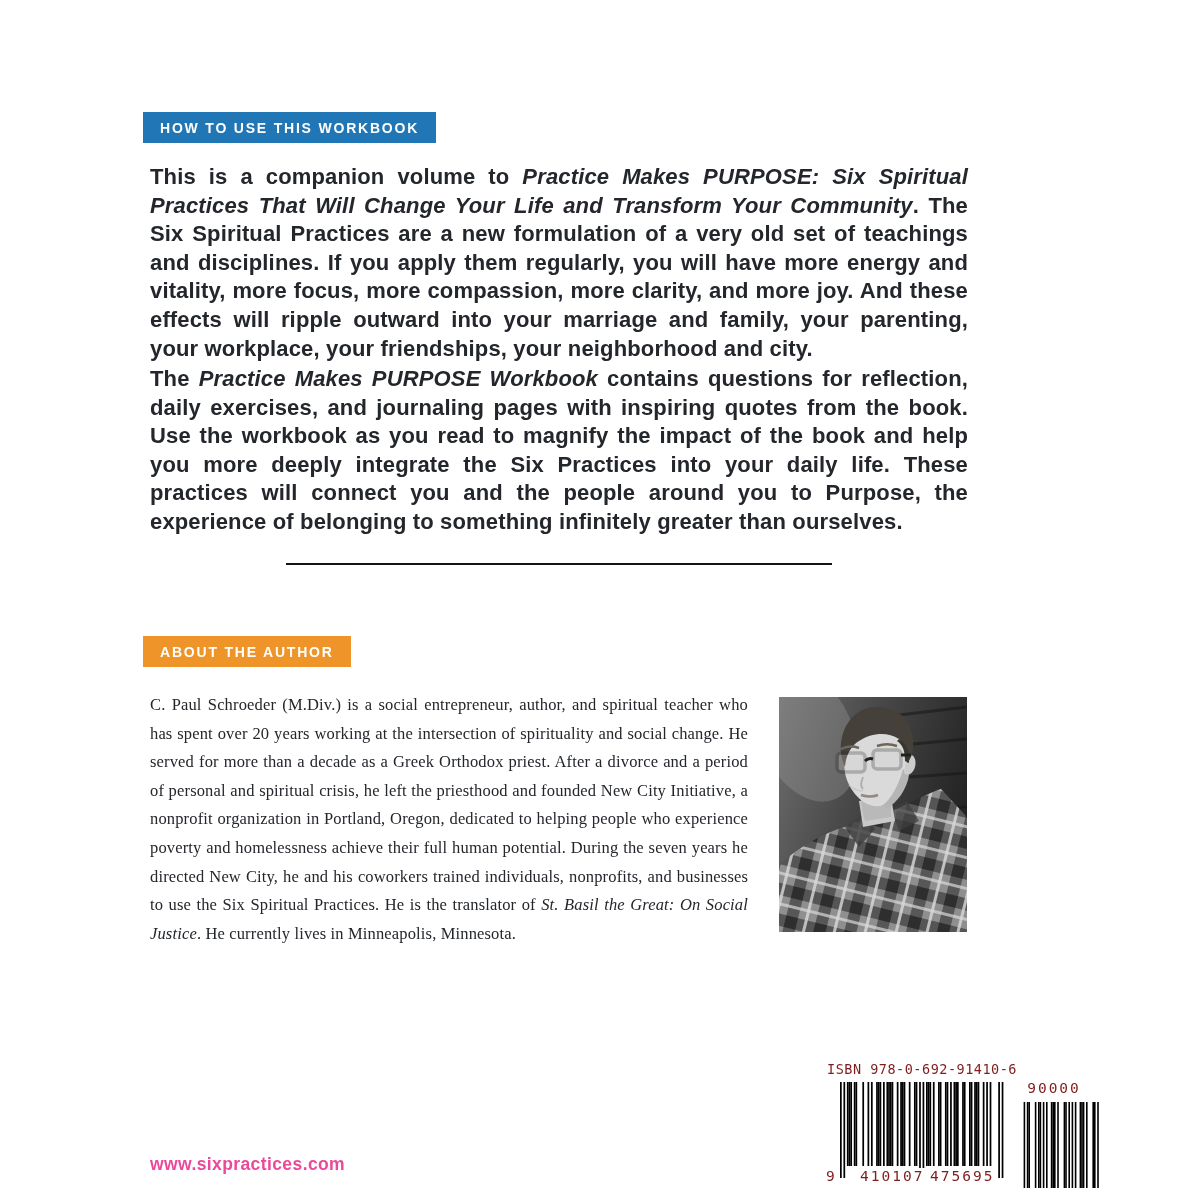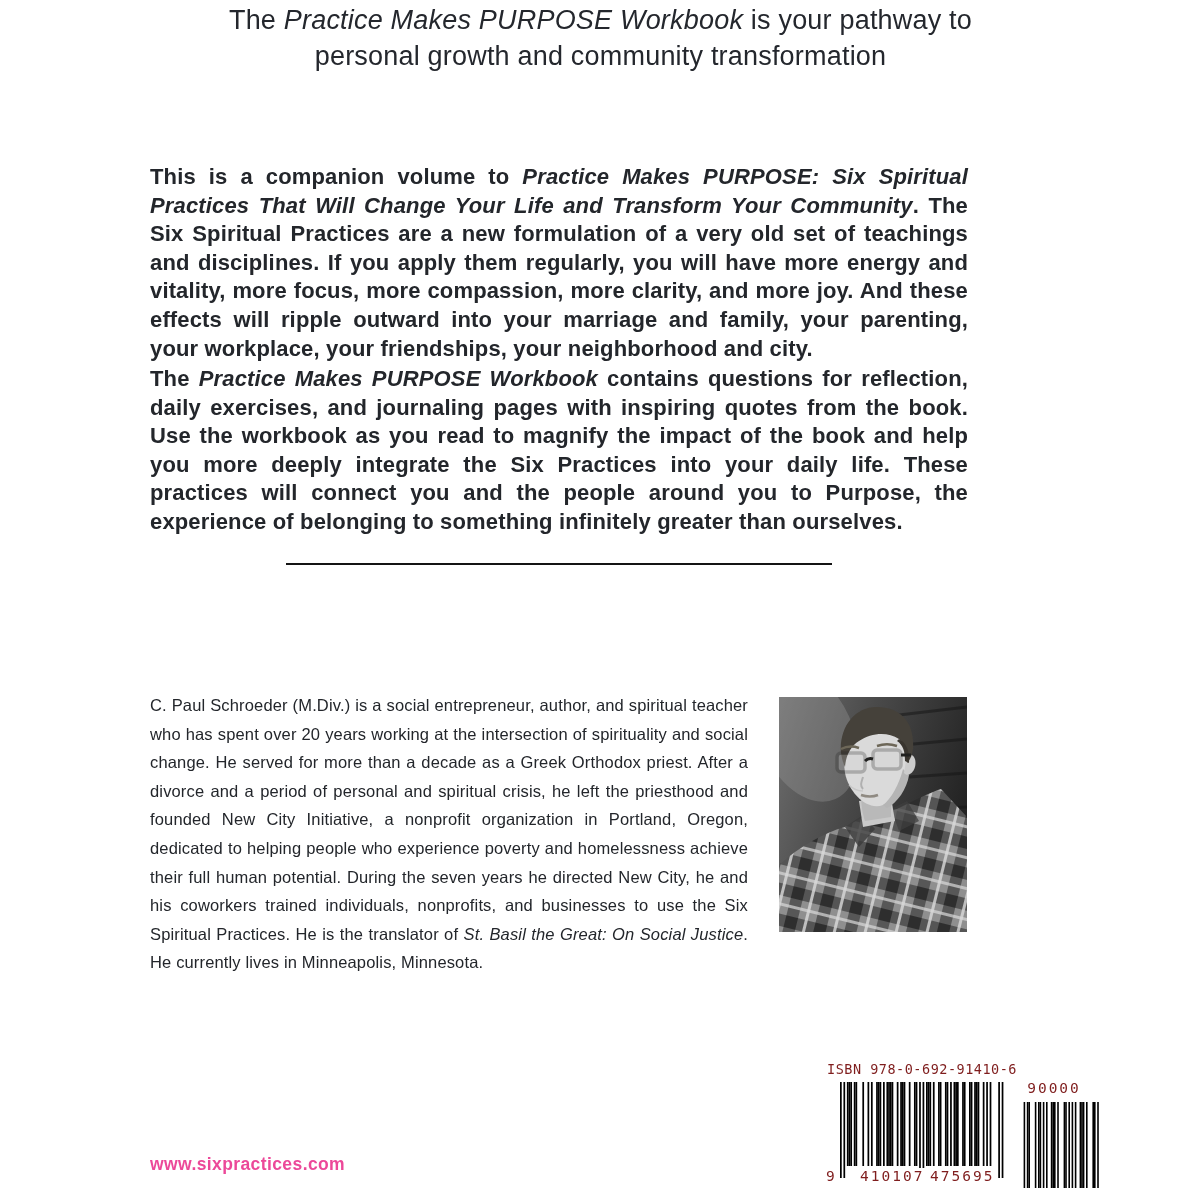--- a/index.html
+++ b/index.html
@@ -22,21 +22,21 @@
   .badge-orange { top:636px; left:143px; }
   .para {
     position:absolute; left:150px; width:818px;
     font-size:22px; line-height:28.6px; text-align:justify; letter-spacing:0.15px;font-weight:bold;
   }
   #para1 { top:163px; }
   #para2 { top:365px; }
   .divider { position:absolute; top:563px; left:286px; width:546px; height:2px; background:#141414; }
   .bio {
     position:absolute; left:150px; top:691px; width:598px;
-    font-size:16.5px; line-height:28.6px; text-align:justify; letter-spacing:0.15px;
+    font-size:16.5px; line-height:28.6px; text-align:justify; letter-spacing:0.15px;font-family:Liberation Serif, serif;
   }
   .photo { position:absolute; left:779px; top:697px; width:188px; height:235px; }
   .photo svg { display:block; }
   .website { position:absolute; left:150px; top:1154px; font-size:17.5px; font-weight:bold; letter-spacing:0.4px; color:#ec4899; }
   .barcode-box {
     position:absolute; left:822px; top:1058px; width:268px; height:143px;
     background:#ffffff; font-family:"DejaVu Sans Mono", monospace; color:#7f1d1d;
   }
   .isbn-label { position:absolute; top:3px; left:0; width:200px; text-align:center; font-size:13.5px; letter-spacing:0.5px; white-space:nowrap; }
   .price-code { position:absolute; top:22px; left:196px; width:72px; text-align:center; font-size:14.5px; letter-spacing:2px; }
@@ -45,29 +45,30 @@
   .bc-digit { position:absolute; top:110px; font-size:14.5px; letter-spacing:2px; background:#fff; padding:0 2px; }
   #bc-d-left  { left:2px; }
   #bc-d-mid   { left:36px; }
   #bc-d-right { left:106px; }
 </style>
 </head>
 <body>
 
 <div class="cover">
 
-  <div class="title"><span>The </span><i>Practice Makes PURPOSE Workbook</i><span> is your pathway to personal growth and community transformation</span></div>
-
+
+  <div class="badge badge-blue" style="background: rgb(33, 118, 181);">HOW TO USE THIS WORKBOOK</div>
 
   <div class="para" id="para1"><span>This is a companion volume to </span><i>Practice Makes PURPOSE: Six Spiritual Practices That Will Change Your Life and Transform Your Community</i><span>. The Six Spiritual Practices are a new formulation of a very old set of teachings and disciplines. If you apply them regularly, you will have more energy and vitality, more focus, more compassion, more clarity, and more joy. And these effects will ripple outward into your marriage and family, your parenting, your workplace, your friendships, your neighborhood and city.</span></div>
 
   <div class="para" id="para2"><span>The </span><i>Practice Makes PURPOSE Workbook</i><span> contains questions for reflection, daily exercises, and journaling pages with inspiring quotes from the book. Use the workbook as you read to magnify the impact of the book and help you more deeply integrate the Six Practices into your daily life. These practices will connect you and the people around you to Purpose, the experience of belonging to something infinitely greater than ourselves.</span></div>
 
   <div class="divider"></div>
 
+  <div class="badge badge-orange" style="background: rgb(238, 148, 41);">ABOUT THE AUTHOR</div>
 
   <div class="bio"><span>C. Paul Schroeder (M.Div.) is a social entrepreneur, author, and spiritual teacher who has spent over 20 years working at the intersection of spirituality and social change. He served for more than a decade as a Greek Orthodox priest. After a divorce and a period of personal and spiritual crisis, he left the priesthood and founded New City Initiative, a nonprofit organization in Portland, Oregon, dedicated to helping people who experience poverty and homelessness achieve their full human potential. During the seven years he directed New City, he and his coworkers trained individuals, nonprofits, and businesses to use the Six Spiritual Practices. He is the translator of </span><i>St. Basil the Great: On Social Justice</i><span>. He currently lives in Minneapolis, Minnesota.</span></div>
 
   <div class="photo">
     <svg width="188" height="235" viewBox="0 0 188 235">
       <defs>
         <linearGradient id="bgGrad" x1="0" y1="0" x2="1" y2="0.4">
           <stop offset="0" stop-color="#6f6f6f"></stop>
           <stop offset="0.45" stop-color="#4a4a4a"></stop>
           <stop offset="1" stop-color="#242424"></stop>

